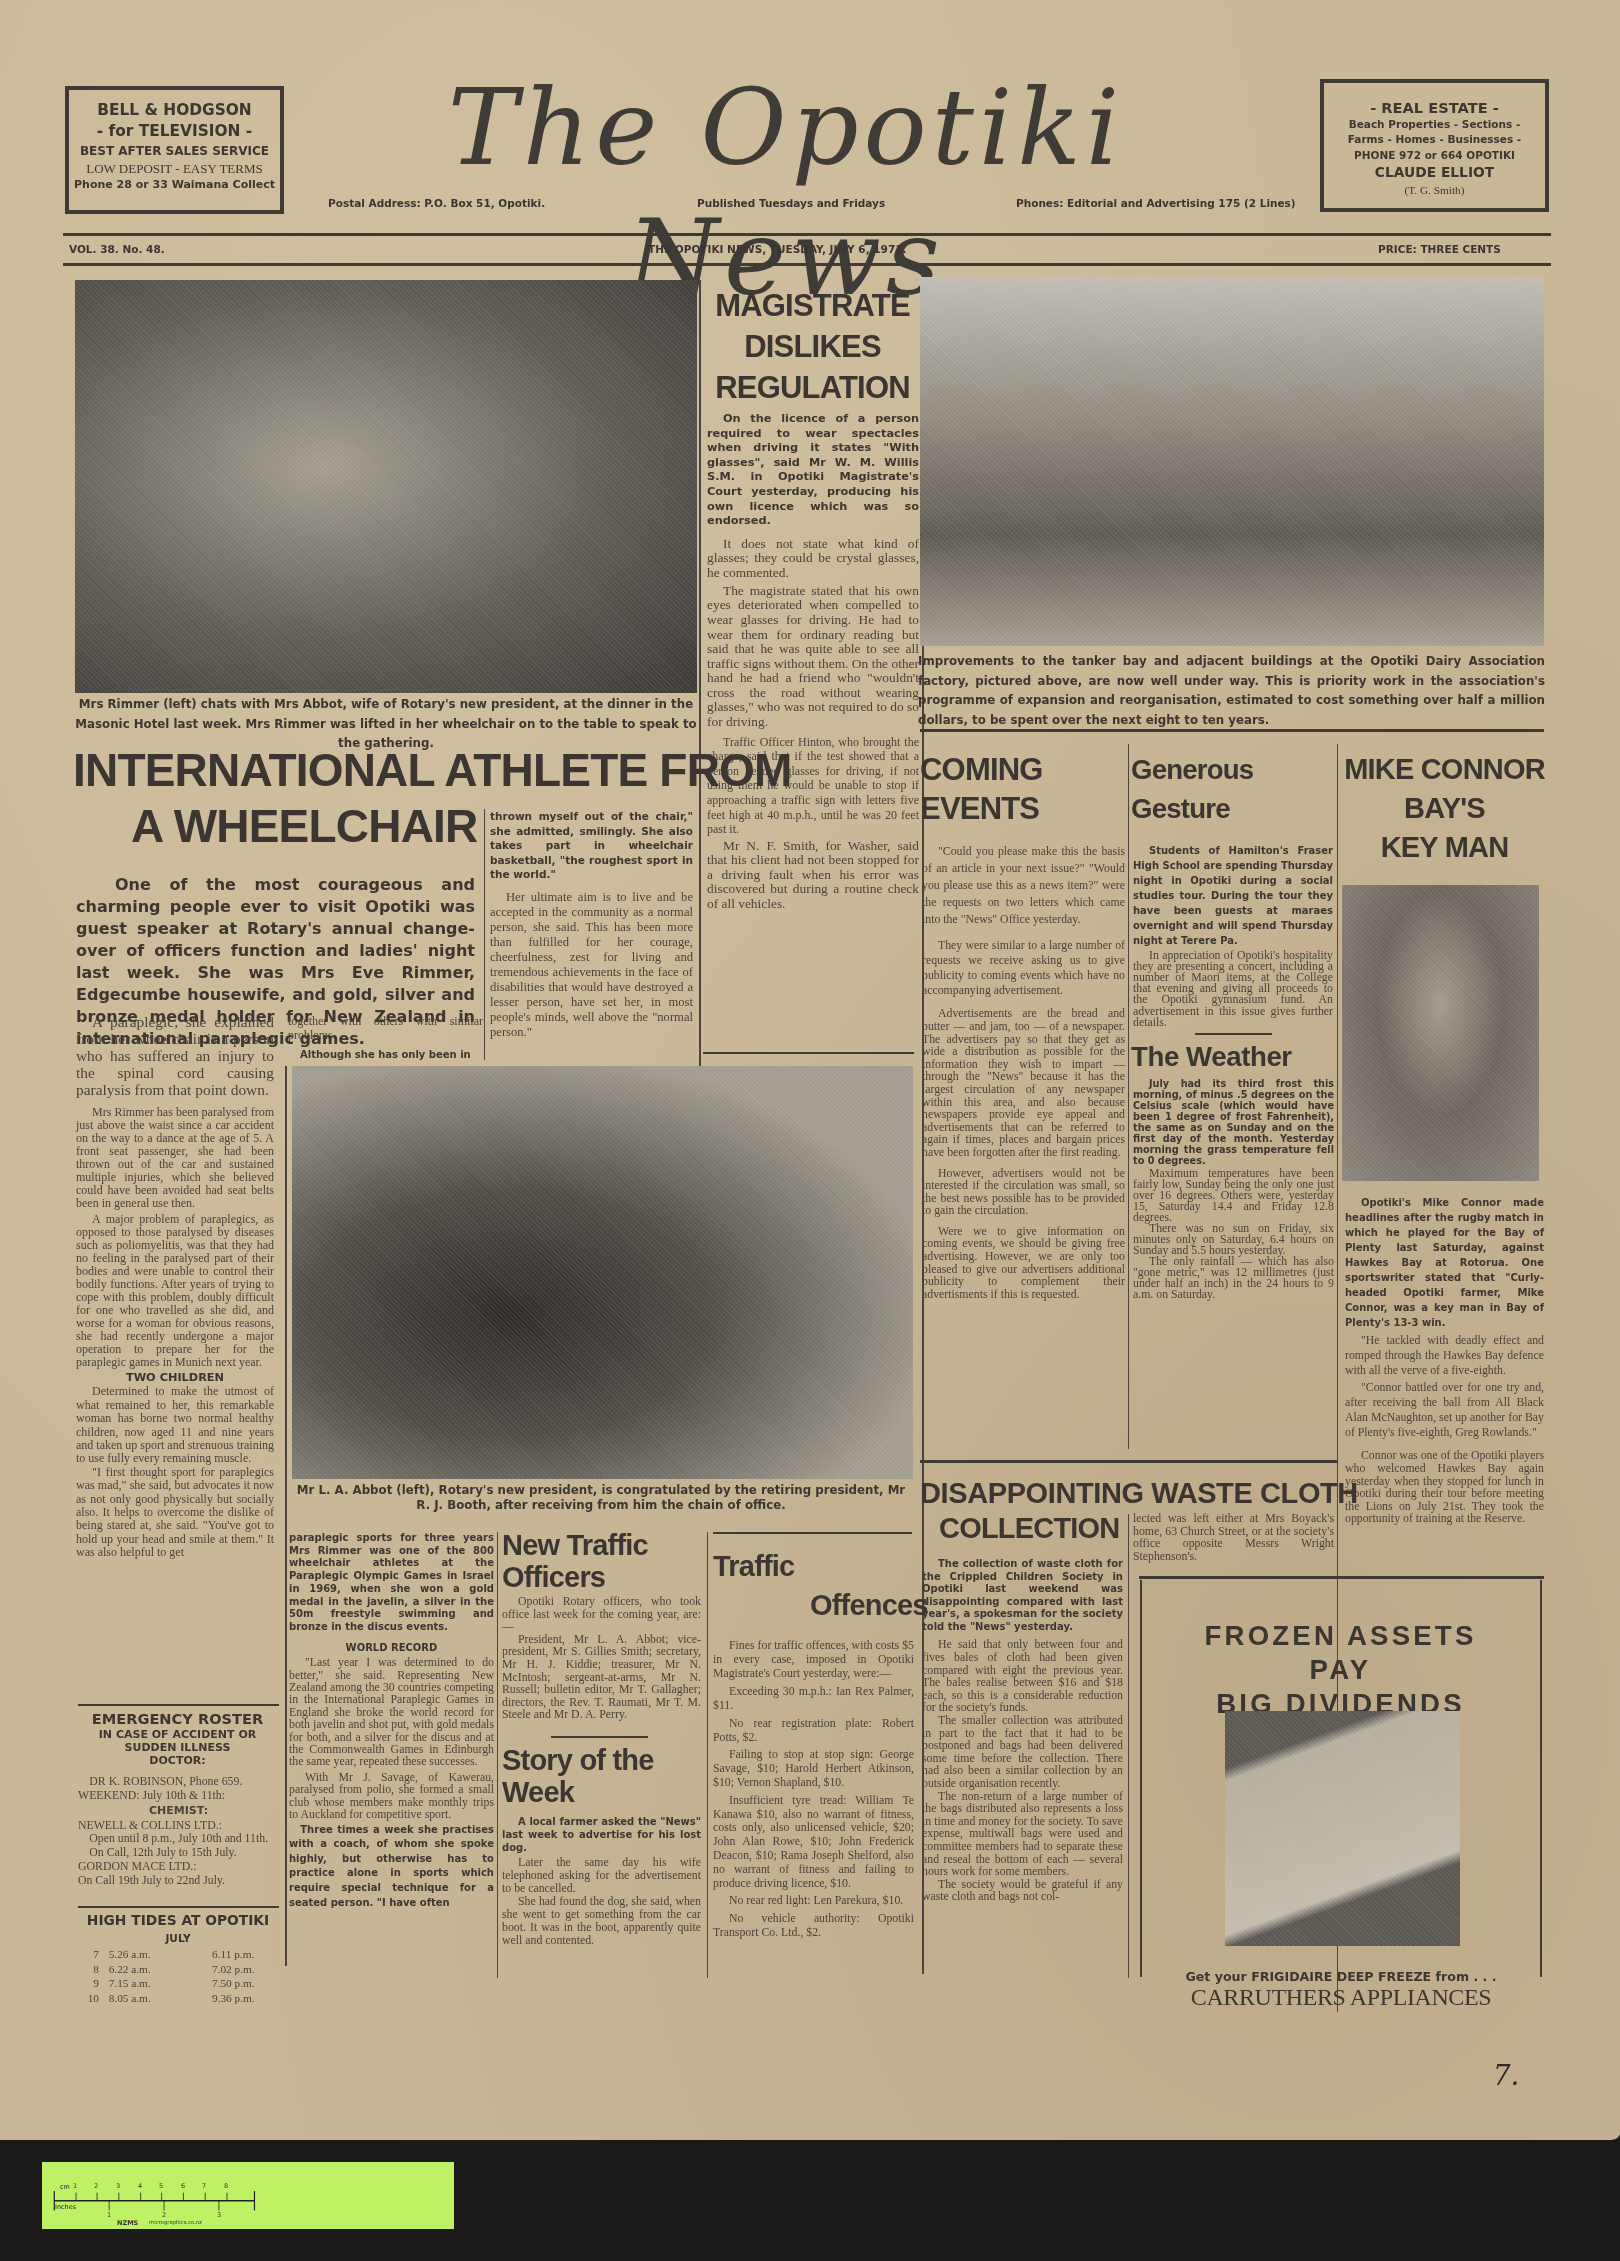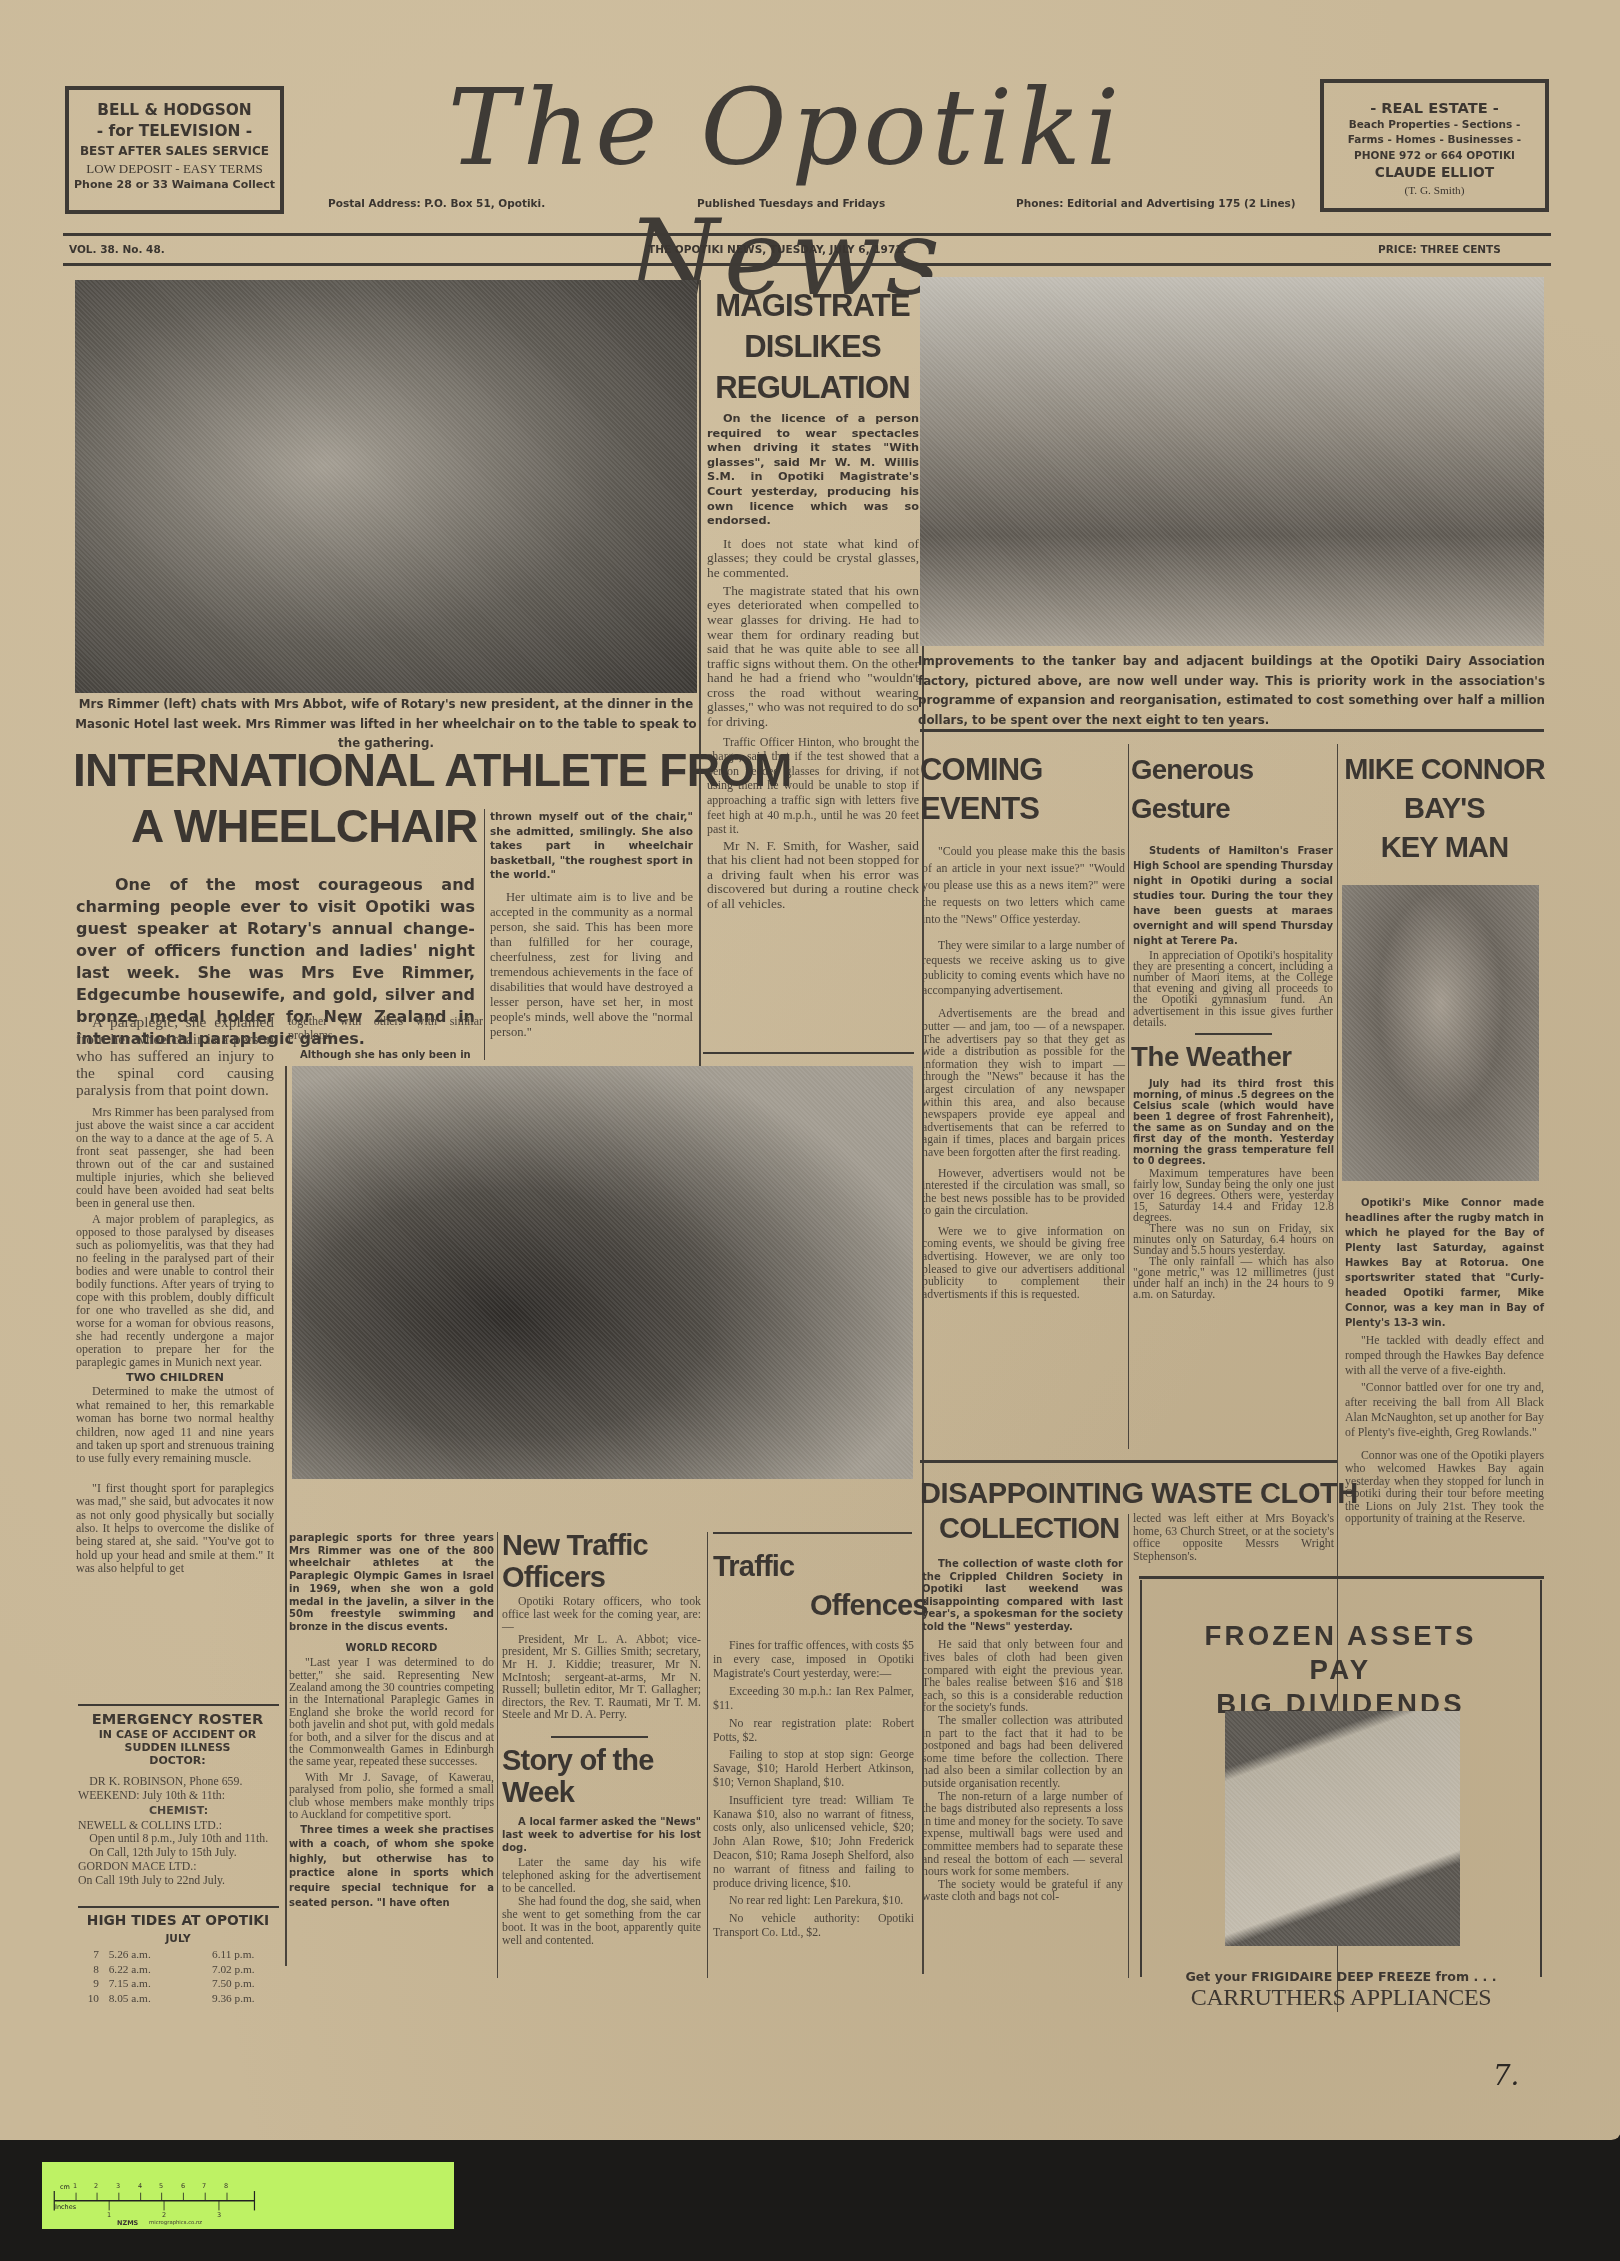--- a/index.html
+++ b/index.html
@@ -83,33 +83,34 @@
 
   <div class="abs head" style="left:73px;top:742px;font-size:46px;line-height:57px;letter-spacing:-0.8px">INTERNATIONAL ATHLETE FROM</div>
   <div class="abs head" style="left:131px;top:798px;font-size:46px;line-height:57px">A WHEELCHAIR</div>
   <div class="abs bold-lead" style="left:76px;top:874px;width:399px;font-size:16px;line-height:22px;text-indent:39px">One of the most courageous and charming people ever to visit Opotiki was guest speaker at Rotary's annual change-over of officers function and ladies' night last week. She was Mrs Eve Rimmer, Edgecumbe housewife, and gold, silver and bronze medal holder for New Zealand in international paraplegic games.</div>
 
   <div class="abs" style="left:76px;top:1013px;width:198px">
     <div class="body p" style="font-size:15.4px;line-height:17px">A paraplegic, she explained from her wheelchair is a person who has suffered an injury to the spinal cord causing paralysis from that point down.</div>
     <div class="body p" style="font-size:12px;line-height:13px;margin-bottom:3.2px">Mrs Rimmer has been paralysed from just above the waist since a car accident on the way to a dance at the age of 5. A front seat passenger, she had been thrown out of the car and sustained multiple injuries, which she believed could have been avoided had seat belts been in general use then.</div>
     <div class="body p" style="font-size:12px;line-height:13px;margin-bottom:1.6px">A major problem of paraplegics, as opposed to those paralysed by diseases such as poliomyelitis, was that they had no feeling in the paralysed part of their bodies and were unable to control their bodily functions. After years of trying to cope with this problem, doubly difficult for one who travelled as she did, and worse for a woman for obvious reasons, she had recently undergone a major operation to prepare her for the paraplegic games in Munich next year.</div>
     <div class="c sans" style="font-weight:bold;font-size:11.3px;line-height:14.6px">TWO CHILDREN</div>
-    <div class="body p" style="font-size:12px;line-height:13.4px;margin-bottom:16px">Determined to make the utmost of what remained to her, this remarkable woman has borne two normal healthy children, now aged 11 and nine years and taken up sport and strenuous training to use fully every remaining muscle.</div>
+    <div class="body p" style="font-size:12px;line-height:13.4px;margin-bottom:0">Determined to make the utmost of what remained to her, this remarkable woman has borne two normal healthy children, now aged 11 and nine years and taken up sport and strenuous training to use fully every remaining muscle.</div>
     <div class="body p" style="font-size:12px;line-height:13.4px">"I first thought sport for paraplegics was mad," she said, but advocates it now as not only good physically but socially also. It helps to overcome the dislike of being stared at, she said. "You've got to hold up your head and smile at them." It was also helpful to get</div>
   </div>
   <div class="abs body" style="left:288px;top:1015px;width:195px;font-size:12px;line-height:13.8px">together with others with similar problems.</div>
   <div class="abs bold-lead" style="left:300px;top:1046px;width:182px;font-size:10px">Although she has only been in</div>
 
   <div class="vr" style="left:484px;top:809px;height:251px;width:0.8px"></div>
   <div class="abs" style="left:490px;top:809px;width:203px">
     <div class="bold-lead p" style="font-size:10.5px;line-height:14.6px;text-indent:0">thrown myself out of the chair," she admitted, smilingly. She also takes part in wheelchair basketball, "the roughest sport in the world."</div>
     <div class="body p" style="font-size:12.6px;line-height:15px">Her ultimate aim is to live and be accepted in the community as a normal person, she said. This has been more than fulfilled for her courage, cheerfulness, zest for living and tremendous achievements in the face of disabilities that would have destroyed a lesser person, have set her, in most people's minds, well above the "normal person."</div>
   </div>
 
   <div class="photo" style="left:292px;top:1066px;width:621px;height:413px;background-image:repeating-linear-gradient(45deg,rgba(255,255,255,.07) 0 1.6px,transparent 1.6px 3.2px),radial-gradient(ellipse at 35% 60%,#2e2b28 0%,#4f4b45 35%,#a19b90 75%)"></div>
+  <div class="abs cap c" style="left:289px;top:1483px;width:624px;line-height:15.4px">Mr L. A. Abbot (left), Rotary's new president, is congratulated by the retiring president, Mr R. J. Booth, after receiving from him the chain of office.</div>
 
   <div class="vr" style="left:285px;top:1066px;height:900px"></div>
 
   <div class="hr" style="left:78px;top:1704px;width:201px;height:1.6px"></div>
   <div class="abs c sans" style="left:76px;top:1710px;width:203px;color:#3d3731">
     <div style="font-weight:bold;font-size:14.6px;line-height:18px">EMERGENCY ROSTER</div>
     <div style="font-weight:bold;font-size:11px;line-height:13px">IN CASE OF ACCIDENT OR SUDDEN ILLNESS</div>
     <div style="font-weight:bold;font-size:11px;line-height:14.6px">DOCTOR:</div>
   </div>
   <div class="abs body" style="left:78px;top:1775px;width:201px;font-size:11.8px;line-height:13.8px;text-align:left">

